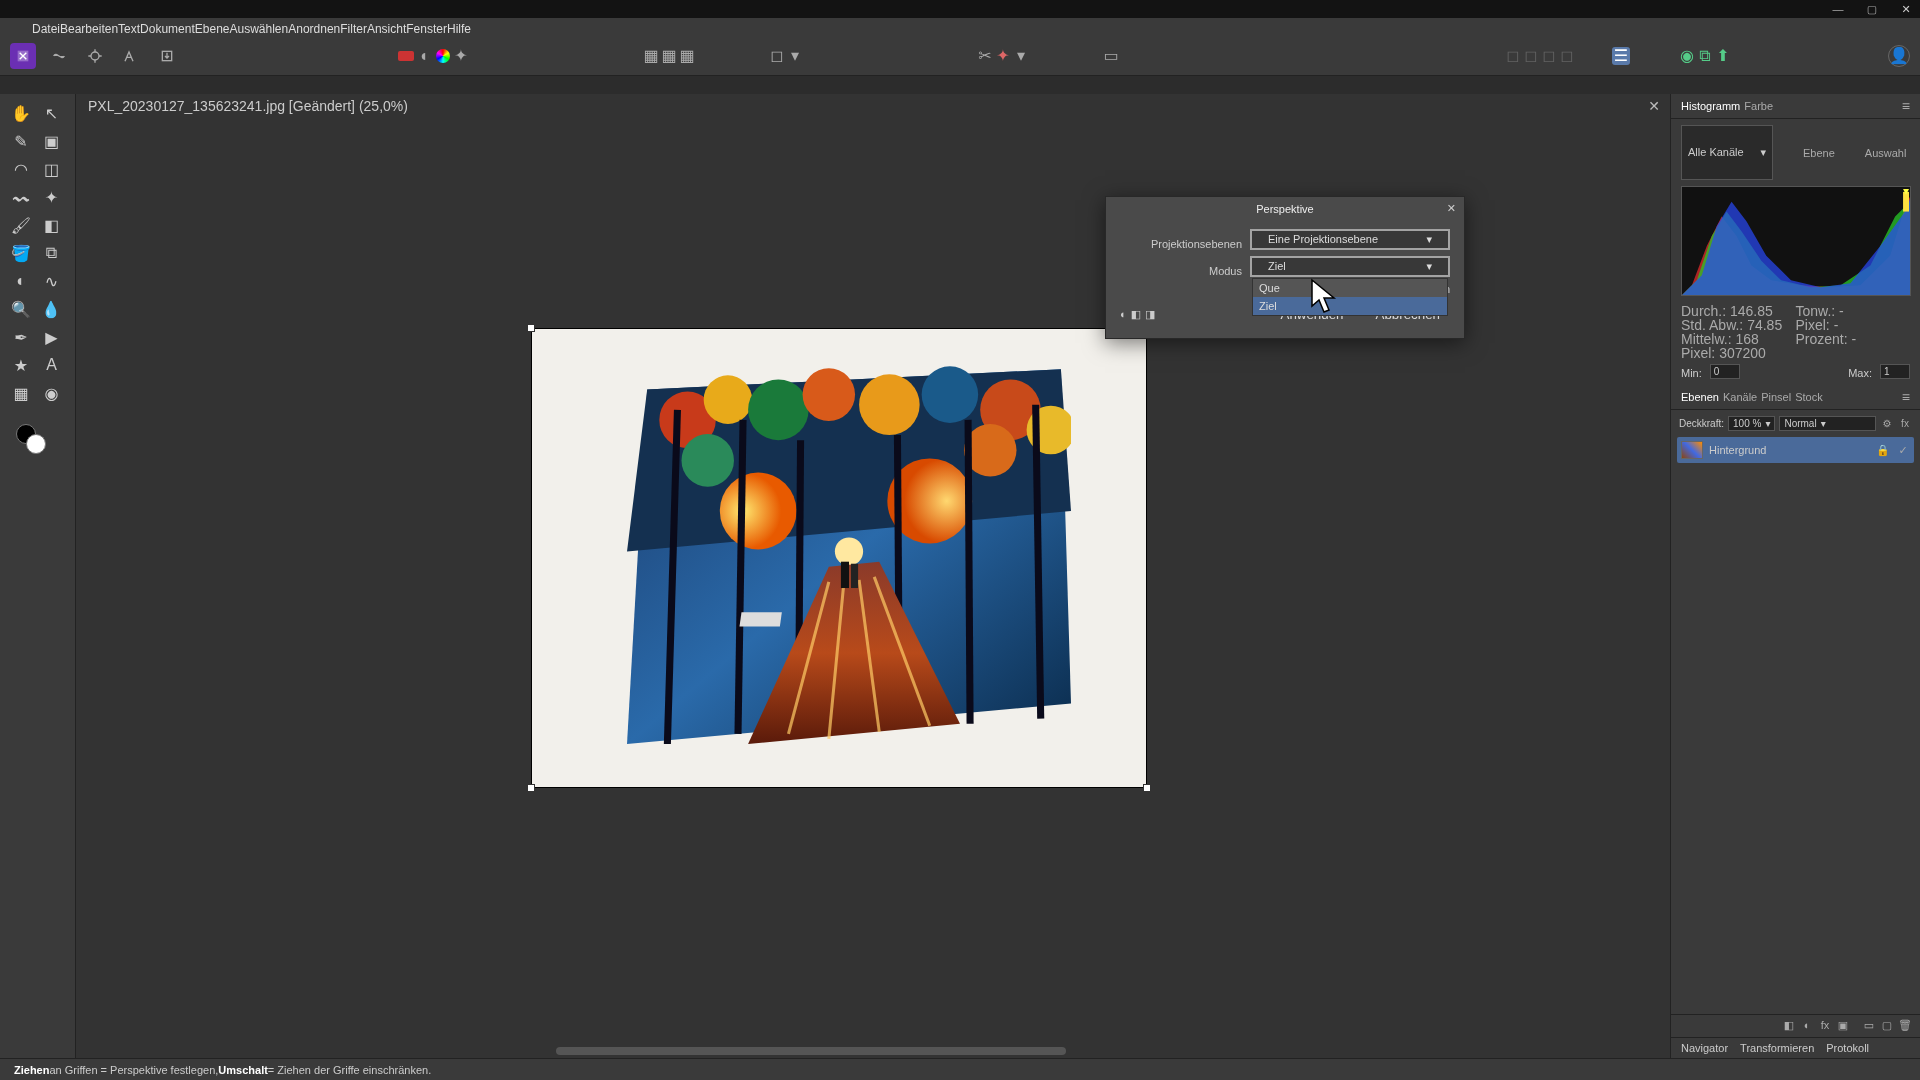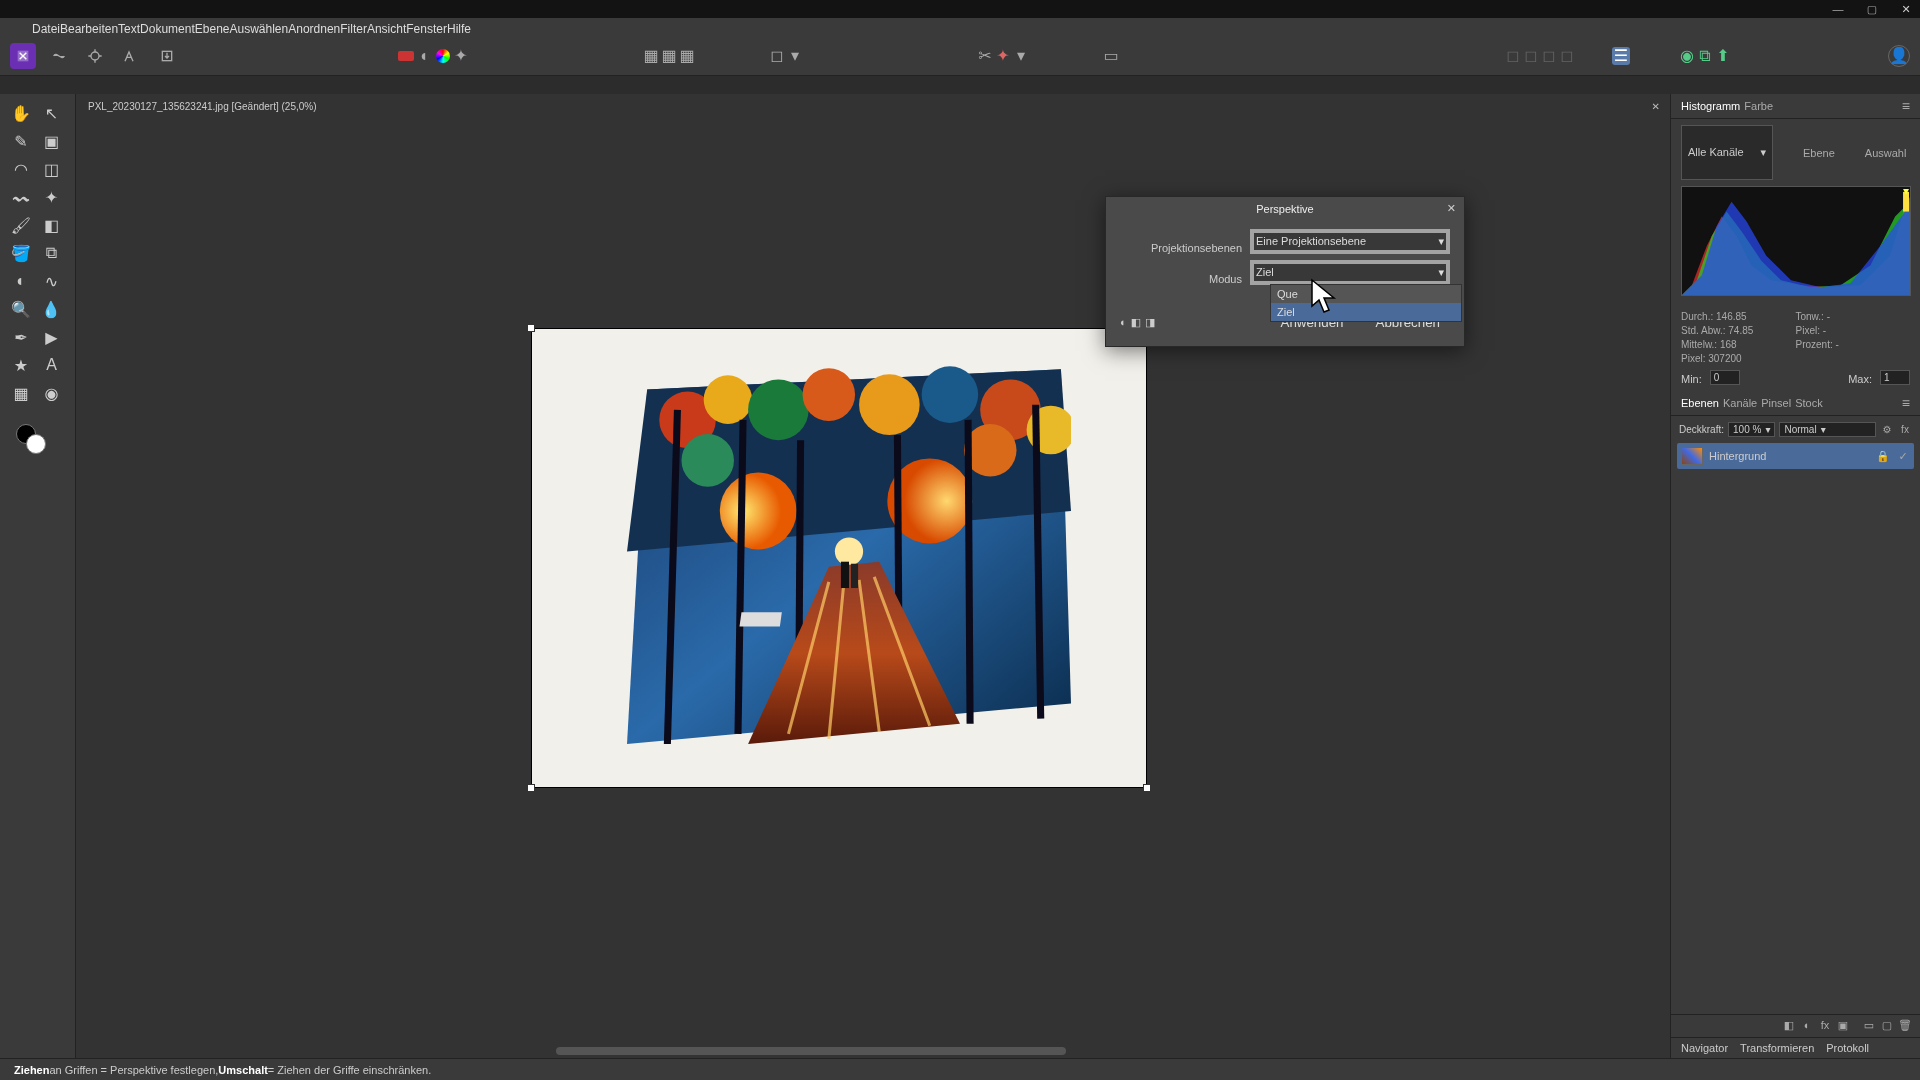--- a/index.html
+++ b/index.html
@@ -30,21 +30,21 @@
 .main { display: flex; height: calc(1080px - 18px - 18px - 40px - 18px - 22px); }
 .tools { width: 76px; background: #3a3a3a; border-right: 1px solid #222; padding-top: 8px; }
 .tools-grid { display: grid; grid-template-columns: 1fr 1fr; gap: 6px 6px; padding: 0 10px; }
 .tool { width: 22px; height: 22px; display: flex; align-items: center; justify-content: center; color: #ccc; }
 .color-swatches { margin-top: 20px; margin-left: 16px; position: relative; width: 36px; height: 36px; }
 .sw { position: absolute; width: 20px; height: 20px; border-radius: 50%; border: 1px solid #777; }
 .sw.bg { background: #000; left: 0; top: 0; }
 .sw.fg { background: #fff; left: 10px; top: 10px; }
 
 .canvas-area { flex: 1; background: #333; position: relative; display: flex; flex-direction: column; }
-.doc-tab { height: 24px; background: #333; display: flex; align-items: center; padding-left: 12px; font-size: 10px; color: #ccc; position: relative; }
+.doc-tab { height: 24px; background: #333; display: flex; align-items: center; padding-left: 12px; font-size: 14px; color: #ccc; position: relative; }
 .doc-tab .close-x { position: absolute; right: 10px; color: #bbb; cursor: pointer; }
 .viewport { flex: 1; background: #333; position: relative; overflow: hidden; }
 .image-frame { position: absolute; left: 455px; top: 210px; width: 616px; height: 460px; background: #f2f0eb; border: 1px solid #000; }
 .image-frame .handle { position: absolute; width: 8px; height: 8px; background: #fff; border: 1px solid #333; }
 .image-frame .h-tl { left: -5px; top: -5px; }
 .image-frame .h-tr { right: -5px; top: -5px; }
 .image-frame .h-bl { left: -5px; bottom: -5px; }
 .image-frame .h-br { right: -5px; bottom: -5px; }
 .painting { position: absolute; left: 95px; top: 20px; width: 444px; height: 395px; overflow: hidden; }
 .painting svg { width: 100%; height: 100%; }
@@ -54,21 +54,21 @@
 .right-panels { width: 250px; background: #3a3a3a; border-left: 1px solid #222; display: flex; flex-direction: column; font-size: 11px; }
 .panel-tabs { display: flex; gap: 4px; padding: 4px 10px; border-bottom: 1px solid #222; align-items: center; }
 .panel-tabs .ptab { color: #aaa; cursor: pointer; }
 .panel-tabs .ptab.active { color: #fff; }
 .panel-tabs .menu-icon { margin-left: auto; color: #aaa; font-size: 14px; }
 .histo-body { padding: 6px 10px; }
 .histo-select { display: flex; align-items: center; gap: 30px; margin-bottom: 6px; }
 .histo-select .sel { background: #2a2a2a; border: 1px solid #555; padding: 20px 6px; width: 92px; display: flex; justify-content: space-between; color: #ccc; }
 .histo-graph { width: 230px; height: 110px; background: #111; border: 1px solid #555; position: relative; }
 .histo-graph svg { width: 100%; height: 100%; }
-.histo-stats { margin-top: 14px; font-size: 10px; color: #aaa; line-height: 14px; }
+.histo-stats { margin-top: 8px; font-size: 14px; color: #aaa; line-height: 14px; }
 .histo-stats .row { display: flex; }
 .histo-stats .row > div { flex: 1; }
 .histo-minmax { display: flex; gap: 8px; margin-top: 4px; align-items: flex-end; }
 .histo-minmax input { width: 30px; background: #222; border: 1px solid #555; color: #ccc; padding: 1px 3px; font-size: 10px; }
 
 .layers-body { flex: 1; padding: 4px 0; }
 .layer-opts { display: flex; align-items: center; gap: 4px; padding: 2px 8px; font-size: 10px; }
 .layer-opts .opsel { background: #222; border: 1px solid #555; padding: 1px 4px; color: #ccc; display: flex; gap: 4px; }
 .layer-item { display: flex; align-items: center; gap: 6px; background: #4a6a9a; margin: 4px 6px; padding: 4px; border-radius: 2px; }
 .layer-item .thumb { width: 22px; height: 18px; background: linear-gradient(45deg,#8b4513,#4169e1,#ff8c00); border: 1px solid #666; }
@@ -77,22 +77,22 @@
 
 .bottom-tabs { display: flex; gap: 12px; padding: 4px 10px; border-top: 1px solid #222; }
 
 
 .dialog { position: absolute; left: 1105px; top: 196px; width: 360px; background: #4a4a4a; border: 1px solid #282828; box-shadow: 0 4px 20px rgba(0,0,0,.5); font-size: 11px; color: #ddd; }
 .dialog .dlg-title { text-align: center; padding: 6px; position: relative; color: #eee; }
 .dialog .dlg-close { position: absolute; right: 8px; top: 5px; cursor: pointer; color: #ccc; }
 .dialog .dlg-body { padding: 8px 14px 12px; }
 .dlg-row { display: flex; align-items: flex-end; margin-bottom: 6px; }
 .dlg-row .lbl { width: 130px; text-align: right; padding-right: 8px; color: #ccc; }
-.dlg-row .sel { flex: 1; background: #383838; border: 4px solid #a3a3a3; padding: 2px 2px; display: flex; justify-content: space-between; position: relative; }
-.dropdown-open { position: absolute; left: 16px; top: 20px; width: 100%; background: #555; border: 1px solid #333; z-index: 10; }
+.dlg-row .sel { flex: 1; background: #383838; border: 2px solid #a3a3a3; padding: 2px 16px; display: flex; justify-content: space-between; position: relative; }
+.dropdown-open { position: absolute; left: 0; top: 20px; width: 100%; background: #555; border: 1px solid #333; z-index: 10; }
 .dropdown-open .opt { padding: 3px 6px; }
 .dropdown-open .opt.hover { background: #4a6a9a; }
 .dlg-link { text-align: right; color: #ccc; margin: 4px 0 8px; }
 .dlg-btns { display: flex; justify-content: flex-end; gap: 12px; align-items: center; }
 .dlg-btns .preview-icons { margin-right: auto; display: flex; gap: 4px; color: #ccc; }
 .dlg-btn { background: transparent; border: none; color: #ddd; padding: 4px 10px; cursor: pointer; }
 
 
 .cursor { position: absolute; left: 1310px; top: 278px; z-index: 200; pointer-events: none; }
 

